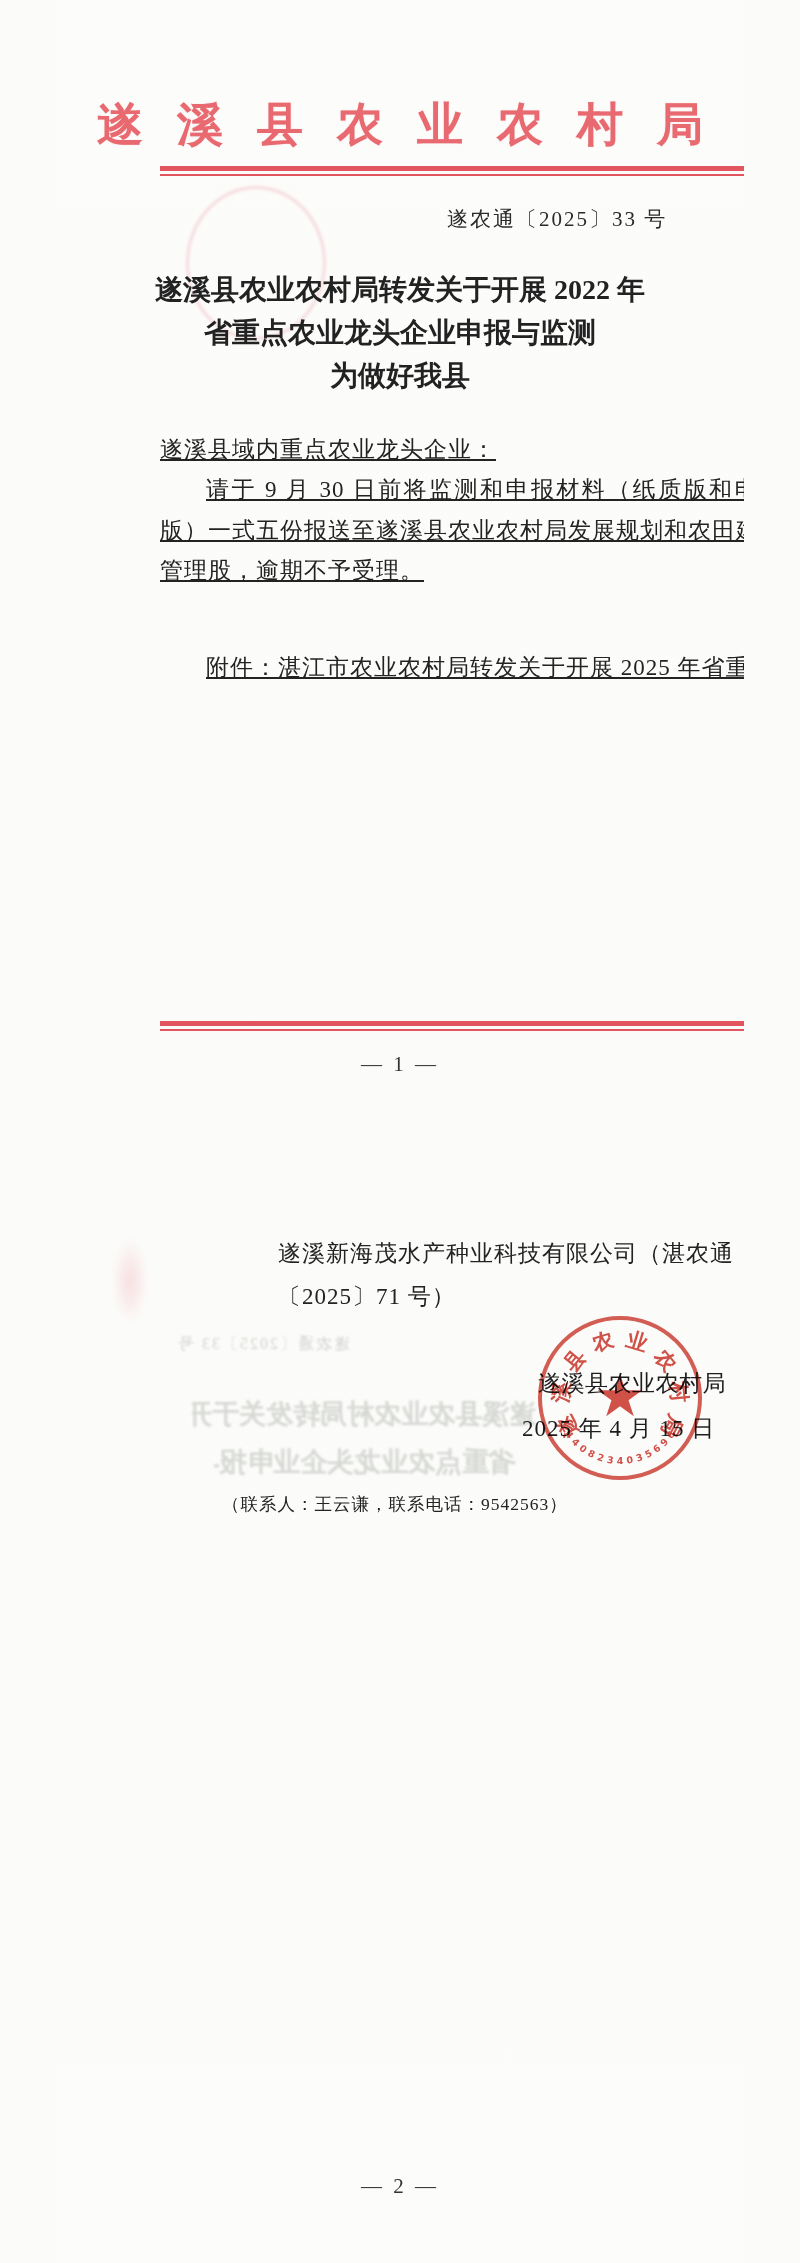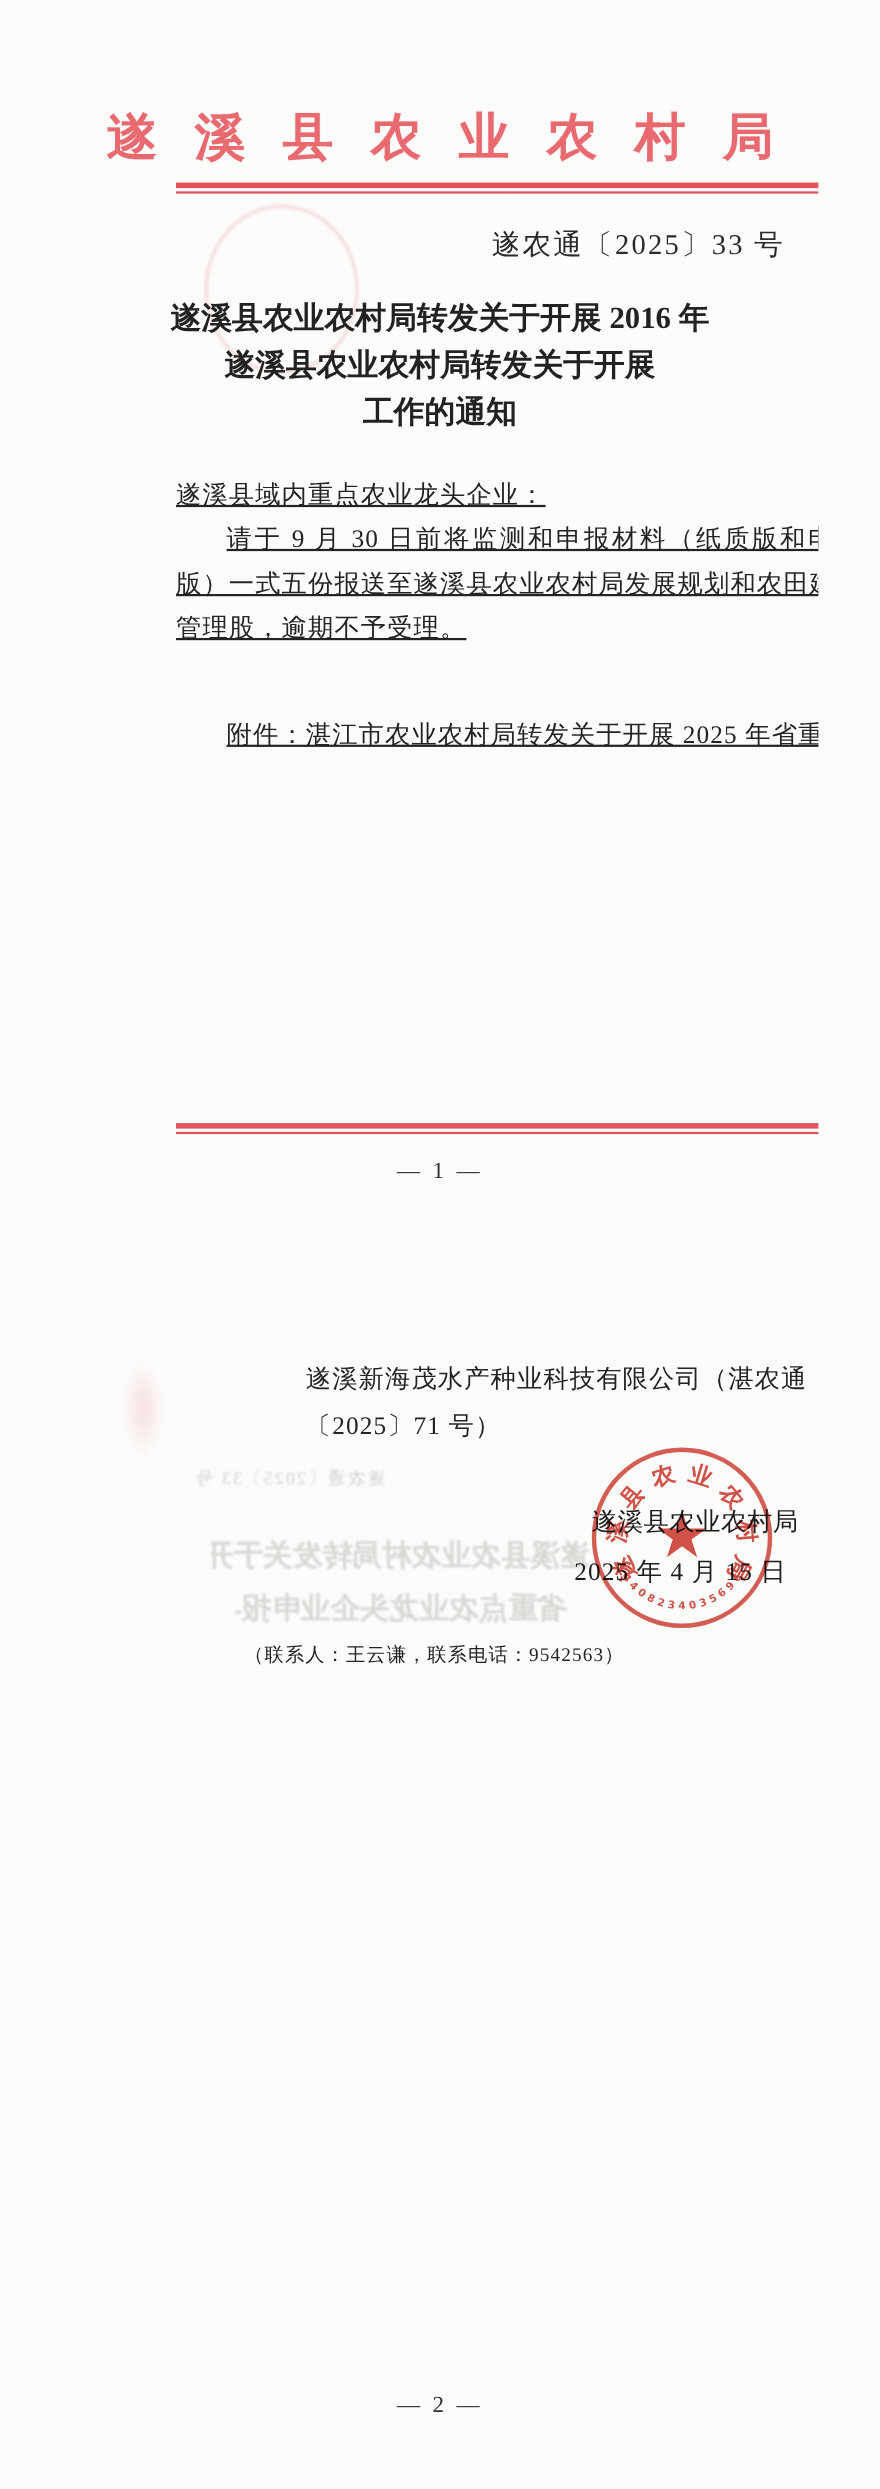--- a/index.html
+++ b/index.html
@@ -25,21 +25,21 @@
     text-shadow:0 0 1px rgba(232,105,111,.45);
   }
   .rule{position:absolute;left:104px;width:622px;}
   .rule-top{top:166px;}
   .rule-bottom{top:1021px;}
   .rule .thick{height:5px;background:#e2545e;}
   .rule .gapline{height:3px;}
   .rule .thin{height:2px;background:#e2545e;}
   .doc-number{
     position:absolute;top:205px;left:391px;
-    font-size:26px;letter-spacing:2px;color:#2a2a2a;
+    font-size:21px;letter-spacing:2px;color:#2a2a2a;
     white-space:nowrap;
   }
   .ghost-seal-circle{
     position:absolute;left:130px;top:186px;width:134px;height:148px;
     border:3px solid rgba(233,138,148,.28);
     border-radius:50%;
     filter:blur(1.5px);
   }
   .title-block{
     position:absolute;top:268px;left:0;right:0;
@@ -147,23 +147,23 @@
     <div class="thick"></div>
     <div class="gapline"></div>
     <div class="thin"></div>
   </div>
 
   <div class="ghost-seal-circle"></div>
 
   <div class="doc-number">遂农通〔2025〕33 号</div>
 
   <div class="title-block">
-    <div>遂溪县农业农村局转发关于开展 2016 年</div>
-    <div>遂溪县农业农村局转发关于开展</div>
-    <div>工作的通知</div>
+    <div>遂溪县农业农村局转发关于开展 2022 年</div>
+    <div>省重点农业龙头企业申报与监测</div>
+    <div>为做好我县</div>
   </div>
 
   <div class="body-block">
     <p>遂溪县域内重点农业龙头企业：</p>
     <p class="indent">请于 9 月 30 日前将监测和申报材料（纸质版和电子版）一式五份报送至遂溪县农业农村局发展规划和农田建设管理股，逾期不予受理。</p>
     <p class="attachment">附件：湛江市农业农村局转发关于开展 2025 年省重点</p>
   </div>
 
   <div class="rule rule-bottom">
     <div class="thick"></div>

